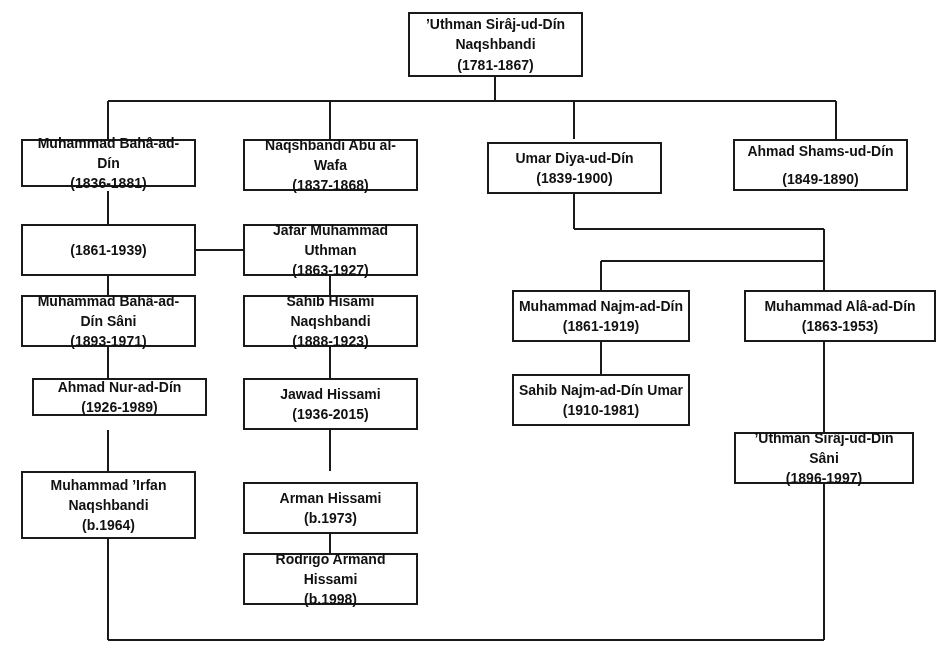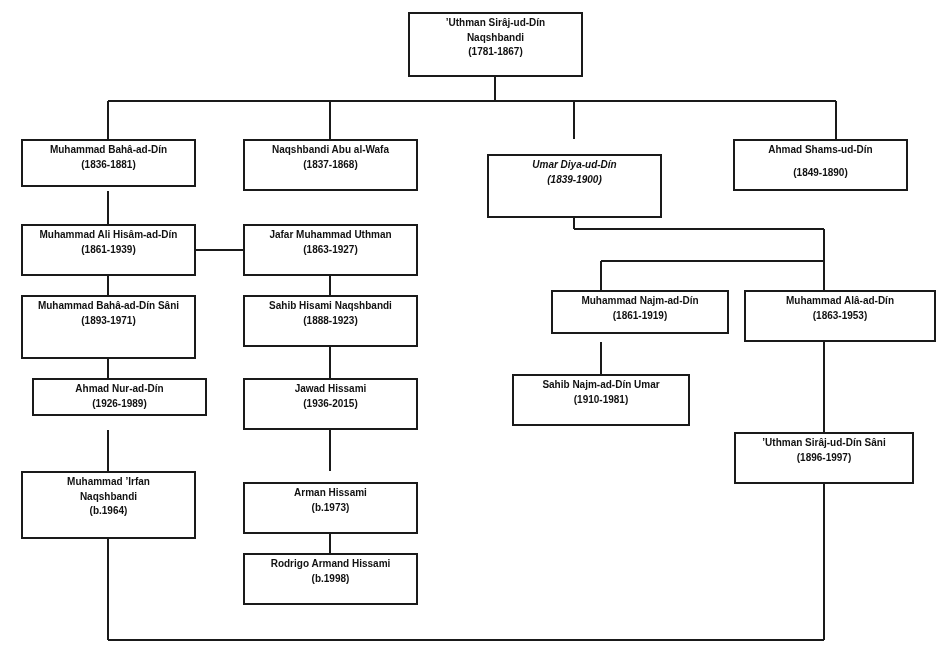--- a/index.html
+++ b/index.html
@@ -24,24 +24,24 @@
     pointer-events: none;
   }
   .node {
     position: absolute;
     box-sizing: border-box;
     border: 2px solid #1a1a1a;
     background: #ffffff;
     display: flex;
     flex-direction: column;
     align-items: center;
-    justify-content: flex-start;
+    justify-content: center;
     text-align: center;
     font-weight: bold;
-    font-size: 10px;
+    font-size: 14px;
     line-height: 1.45;
     color: #111111;
     padding: 2px 4px;
   }
   .node .nm {
     display: block;
     white-space: pre-line;
   }
   .node .yr {
     display: block;
@@ -85,45 +85,44 @@
         <span class="yr">(1781-1867)</span>
       </div>
       <div class="node" style="left: 21px; top: 139px; width: 175px; height: 48px;">
         <span class="nm">Muhammad Bahâ-ad-Dín</span>
         <span class="yr">(1836-1881)</span>
       </div>
       <div class="node" style="left: 243px; top: 139px; width: 175px; height: 52px;">
         <span class="nm">Naqshbandi Abu al-Wafa</span>
         <span class="yr">(1837-1868)</span>
       </div>
-      <div class="node" style="left: 487px; top: 154px; width: 175px; height: 64px; font-style: italic;">
+      <div class="node" style="left: 487px; top: 142px; width: 175px; height: 52px;">
         <span class="nm">Umar Diya-ud-Dín</span>
         <span class="yr">(1839-1900)</span>
       </div>
       <div class="node" style="left: 733px; top: 139px; width: 175px; height: 52px; gap: 8px;">
         <span class="nm">Ahmad Shams-ud-Dín</span>
         <span class="yr">(1849-1890)</span>
       </div>
       <div class="node" style="left: 21px; top: 224px; width: 175px; height: 52px;">
-        <span class="nm">Muhammad Ali Hisâm-ad-Dín</span>
         <span class="yr">(1861-1939)</span>
       </div>
       <div class="node" style="left: 243px; top: 224px; width: 175px; height: 52px;">
         <span class="nm">Jafar Muhammad Uthman</span>
         <span class="yr">(1863-1927)</span>
       </div>
-      <div class="node" style="left: 512px; top: 290px; width: 178px; height: 44px; margin-left: 39px;">
+      <div class="node" style="left: 512px; top: 290px; width: 178px; height: 52px;">
         <span class="nm">Muhammad Najm-ad-Dín</span>
         <span class="yr">(1861-1919)</span>
       </div>
       <div class="node" style="left: 744px; top: 290px; width: 192px; height: 52px;">
         <span class="nm">Muhammad Alâ-ad-Dín</span>
         <span class="yr">(1863-1953)</span>
       </div>
-      <div class="node" style="left: 21px; top: 295px; width: 175px; height: 64px;">
+      <div class="node" style="left: 21px; top: 295px; width: 175px; height: 52px;">
         <span class="nm">Muhammad Bahâ-ad-Dín Sâni</span>
         <span class="yr">(1893-1971)</span>
       </div>
       <div class="node" style="left: 243px; top: 295px; width: 175px; height: 52px;">
         <span class="nm">Sahib Hisami Naqshbandi</span>
         <span class="yr">(1888-1923)</span>
       </div>
       <div class="node" style="left: 21px; top: 378px; width: 175px; height: 38px; margin-left: 11px;">
         <span class="nm">Ahmad Nur-ad-Dín</span>
         <span class="yr">(1926-1989)</span>

